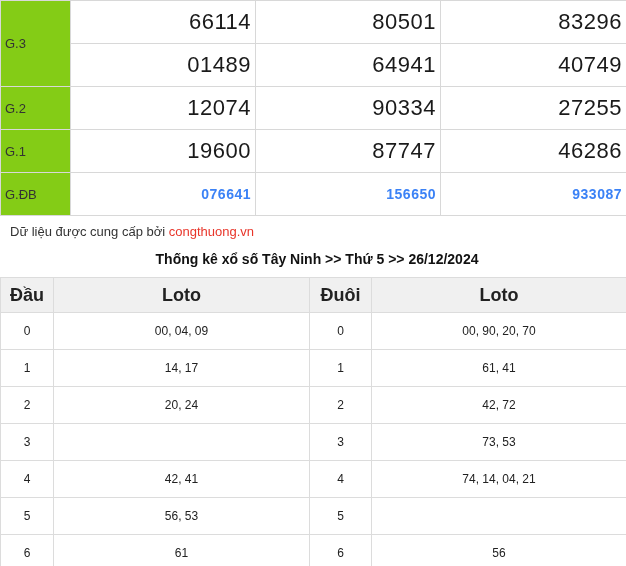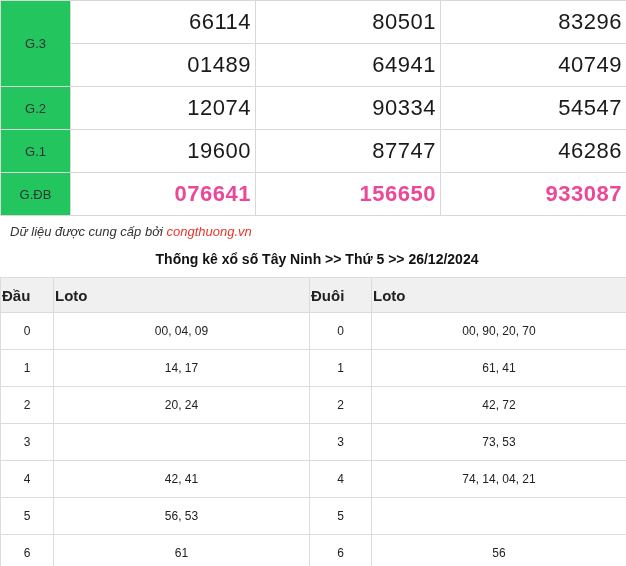--- a/index.html
+++ b/index.html
@@ -23,47 +23,45 @@
     table-layout: fixed;
   }
   table.results td {
     border: 1px solid #d8d8d8;
     padding: 4px;
     height: 34px;
     vertical-align: middle;
   }
   td.prize-label {
     width: 70px;
-    text-align: center;
     font-size: 13px;
     color: #333333;
-    background: #22c55e;
+    background: #84cc16;
   }
   td.num {
     text-align: right;
     padding-right: 14px;
     font-size: 22px;
     color: #1a1a1a;
     letter-spacing: 0.5px;
   }
   td.num.special {
-    color: #ec4899;
+    color: #3b82f6;
     font-weight: bold;
-    font-size: 22px;
+    font-size: 14px;
   }
   tr.g3-row td.prize-label {
     border-bottom: none;
   }
 
   
   .source-line {
     padding: 8px 10px 6px 10px;
     font-size: 13px;
     color: #333333;
-    font-style: italic;
   }
   .source-line .src-link {
     color: #e8352a;
   }
 
   
   .section-title {
     text-align: center;
     font-weight: bold;
     font-size: 14px;
@@ -74,24 +72,24 @@
   
   table.loto {
     width: 626px;
     border-collapse: collapse;
     table-layout: fixed;
   }
   table.loto th {
     background: #f0f0f0;
     border: 1px solid #dcdcdc;
     height: 32px;
-    font-size: 15px;
+    font-size: 18px;
     font-weight: bold;
     color: #222222;
-    text-align: left;
+    text-align: center;
   }
   table.loto td {
     border: 1px solid #dcdcdc;
     height: 34px;
     font-size: 12px;
     color: #222222;
     text-align: center;
     background: #ffffff;
   }
   col.c-dau { width: 53px; }
@@ -118,21 +116,21 @@
     </tr>
     <tr class="g3-row2">
       <td class="num">01489</td>
       <td class="num">64941</td>
       <td class="num">40749</td>
     </tr>
     <tr>
       <td class="prize-label">G.2</td>
       <td class="num">12074</td>
       <td class="num">90334</td>
-      <td class="num">54547</td>
+      <td class="num">27255</td>
     </tr>
     <tr>
       <td class="prize-label">G.1</td>
       <td class="num">19600</td>
       <td class="num">87747</td>
       <td class="num">46286</td>
     </tr>
     <tr>
       <td class="prize-label">G.ĐB</td>
       <td class="num special">076641</td>

